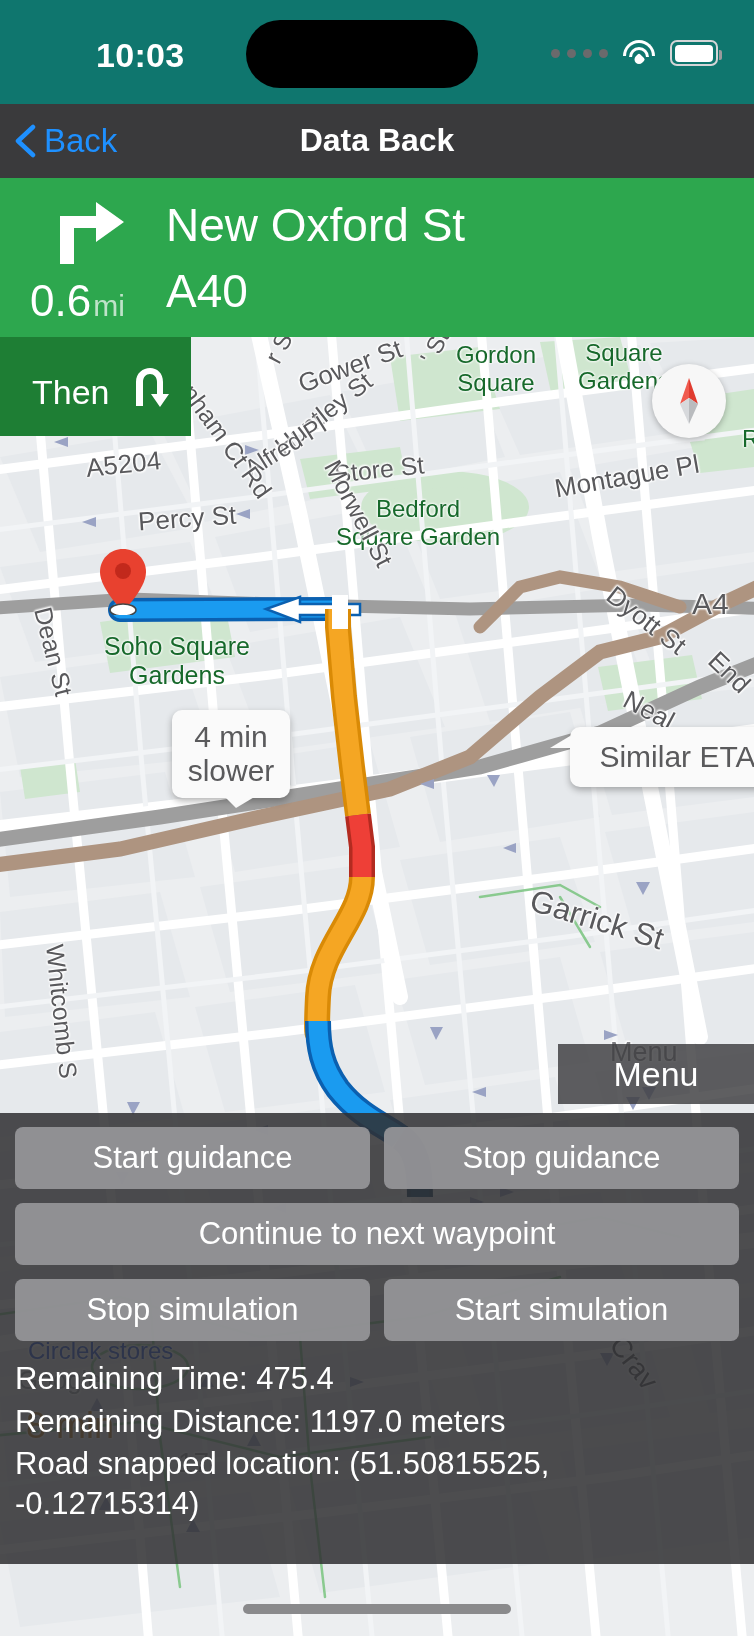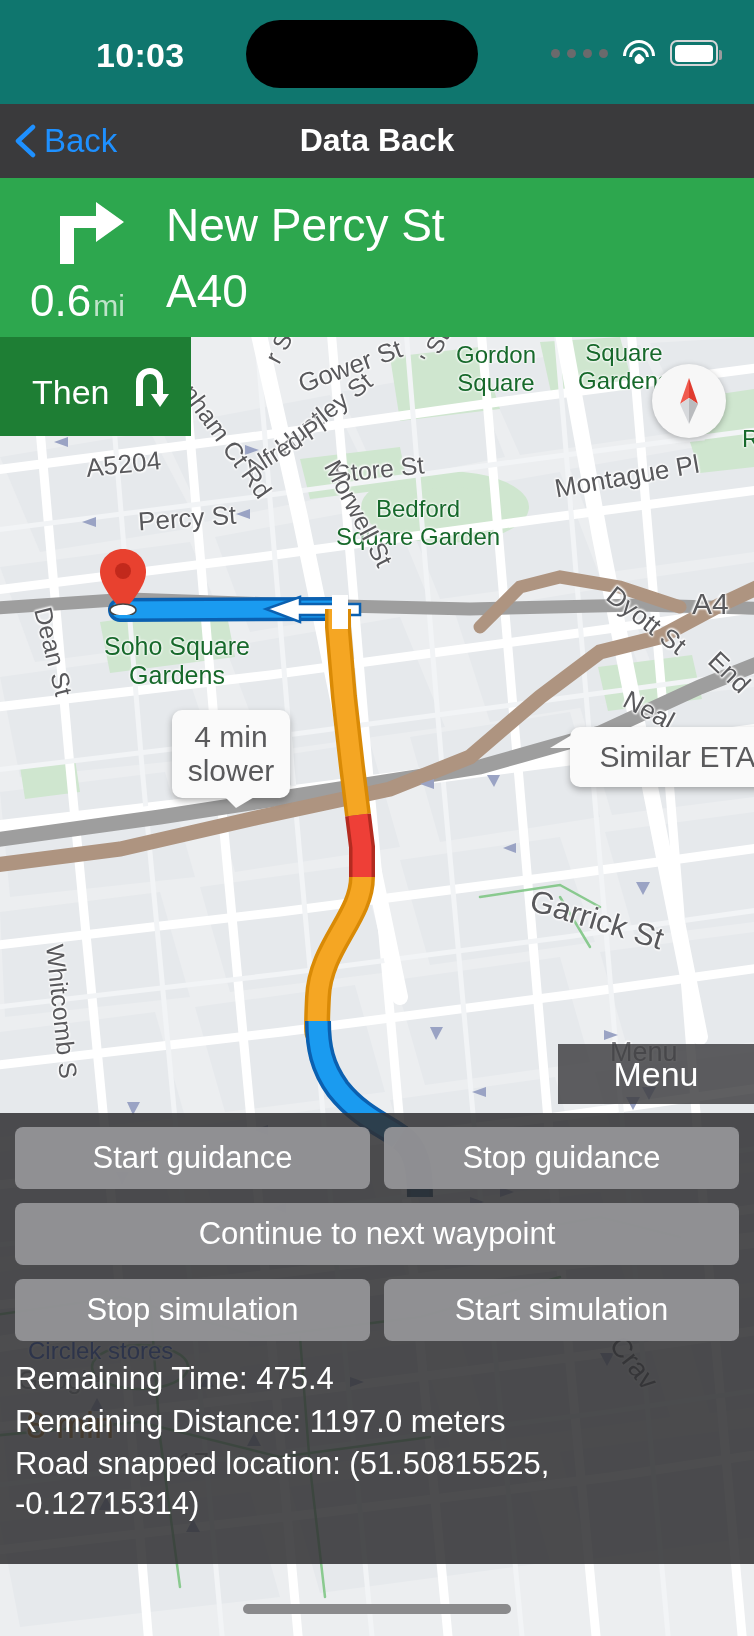--- a/index.html
+++ b/index.html
@@ -341,21 +341,21 @@
   </div>
 
   <div id="banner">
     <svg id="turn-arrow" viewBox="0 0 86 66">
       <path d="M20,64 L20,16 L56,16 L56,2 L84,22 L56,42 L56,28 L34,28 L34,64 z" fill="#ffffff"></path>
     </svg>
     <div id="dist">
       <span id="dist-val">0.6</span>
       <span id="dist-unit">mi</span>
     </div>
-    <div id="street-1">New Percy St</div>
+    <div id="street-1">New Oxford St</div>
     <div id="street-2">A40</div>
   </div>
 
   <div id="then-strip">
     <span id="then-label">Then</span>
     <svg id="then-arrow" viewBox="0 0 42 42">
       <path d="M8,40 L8,16 C8,7 15,2 22,2 C29,2 35,7 35,16 L35,28 L41,28 L32,41 L23,28 L29,28 L29,16 C29,11 26,8 22,8 C18,8 15,11 15,16 L15,40 z" fill="#ffffff"></path>
     </svg>
   </div>
 

